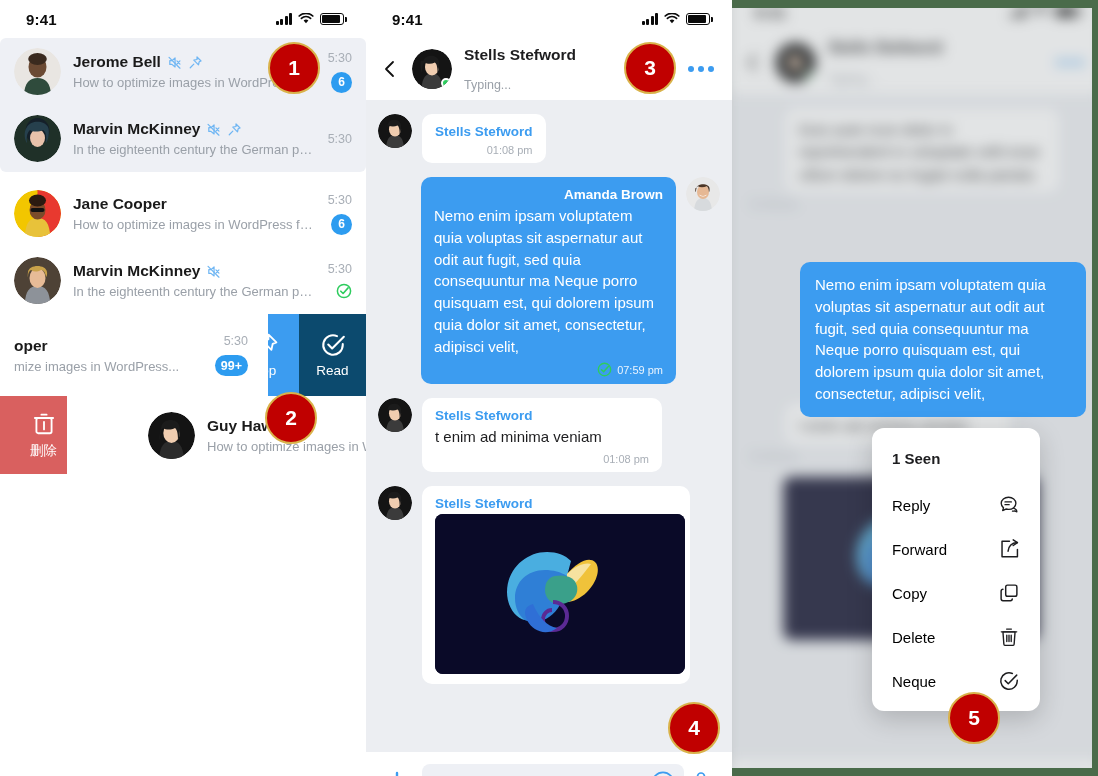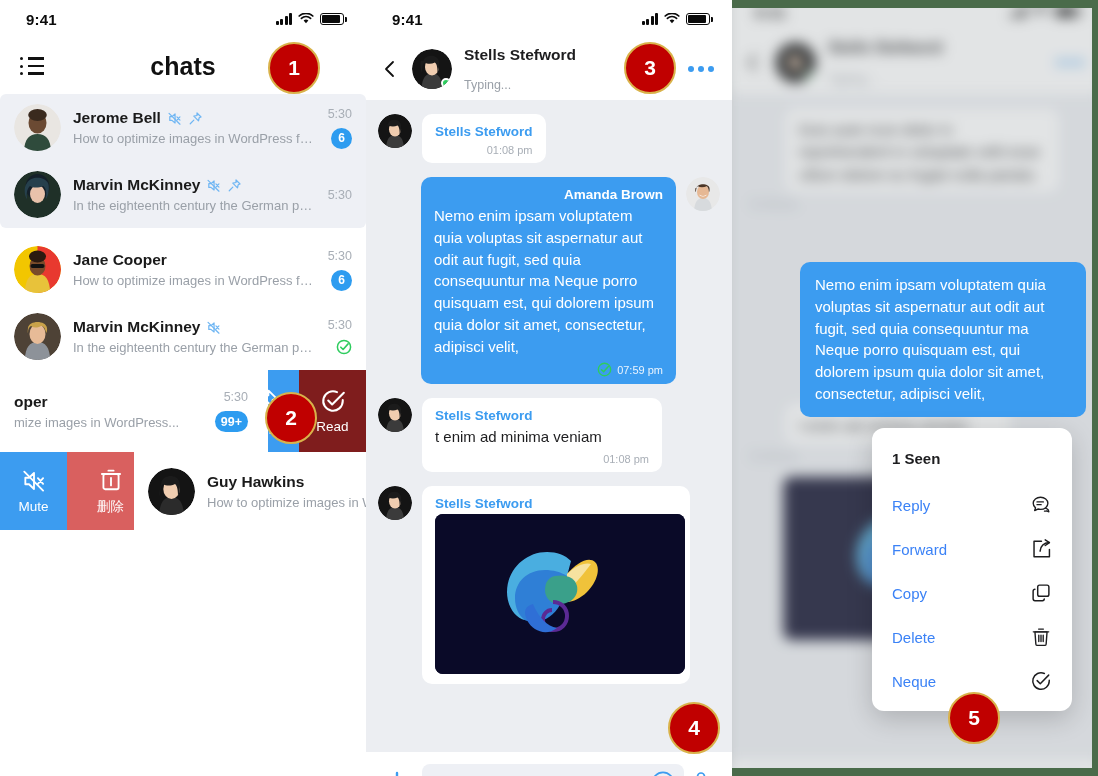--- a/index.html
+++ b/index.html
@@ -55,21 +55,21 @@
   .badge.wide { border-radius:11px; font-size:12.5px; }
   .mini { width:15px; height:15px; flex:none; }
   .tick-green { width:16px; height:16px; }
 
   
   .swipe-row { position:relative; height:78px; overflow:hidden; }
   .swipe-under { position:absolute; inset:0; display:flex; }
   .swipe-act { display:flex; flex-direction:column; align-items:center; justify-content:center; gap:5px;
                color:#fff; font-size:13.5px; }
   .swipe-act.top  { background:#3c9cf0; }
-  .swipe-act.read { background:#7f1d1d; }
+  .swipe-act.read { background:#0c4a6e; }
   .swipe-act.mute { background:#3c9cf0; }
   .swipe-act.del  { background:#d9605f; }
 
   
   .chat-header { height:62px; display:flex; align-items:center; gap:12px; padding:0 18px 0 14px; background:#fff; position:relative; }
   .back-chevron { width:20px; height:20px; flex:none; }
   .ch-avatar { width:40px; height:40px; border-radius:50%; overflow:hidden; position:relative; flex:none; }
   .online-dot { position:absolute; right:1px; bottom:1px; width:10px; height:10px; border-radius:50%; background:#2ecc5e; border:2px solid #fff; }
   .ch-name { font-size:15.5px; font-weight:700; color:#1d1d1f; }
   .ch-status { font-size:12.5px; color:#9aa0a8; margin-top:14px; }
@@ -100,26 +100,26 @@
   .comp-icon { width:26px; height:26px; flex:none; }
 
   
   #panel-menu .clone { position:absolute; inset:0; filter: blur(6px); transform: scale(1.02); }
   #panel-menu .dim { position:absolute; inset:0; background:rgba(160,164,168,.30); }
   .hl-bubble {
     position:absolute; left:68px; top:262px; width:286px; padding:12px 15px 12px 15px;
     background:#3c9cf0; border-radius:10px; color:#fff; font-size:15px; line-height:1.45;
   }
   .ctx-menu {
-    position:absolute; left:140px; top:428px; width:200px; background:#fff;
+    position:absolute; left:140px; top:428px; width:168px; background:#fff;
     border-radius:12px; padding:14px 0 8px 0; box-shadow:0 8px 26px rgba(0,0,0,.18);
   }
   .ctx-seen { font-size:15px; font-weight:700; color:#1d1d1f; padding:8px 20px 16px 20px; }
   .ctx-item { display:flex; align-items:center; justify-content:space-between; padding:11px 20px; }
-  .ctx-label { font-size:15px; color:#3b82f6; }
+  .ctx-label { font-size:15px; color:#000000; }
   .ctx-ico { width:22px; height:22px; }
 
   
   .marker {
     position:absolute; width:52px; height:52px; border-radius:50%;
     background:#c00000; border:2px solid #d9b24a; color:#fff;
     font-size:21px; font-weight:700; display:flex; align-items:center; justify-content:center; z-index:50;
   }
   .gborder { position:absolute; background:#4a6b4a; }
 </style>
@@ -143,37 +143,20 @@
           <path d="M8 10.3 5.6 7.6a3.6 3.6 0 0 1 4.8 0z" fill="#0b0b0b"></path>
           <path d="M3.4 5.3a6.8 6.8 0 0 1 9.2 0" stroke="#0b0b0b" stroke-width="1.7" fill="none" stroke-linecap="round"></path>
           <path d="M1.2 3a10 10 0 0 1 13.6 0" stroke="#0b0b0b" stroke-width="1.7" fill="none" stroke-linecap="round"></path>
         </svg>
         <div class="batt">
             <i></i>
           </div>
       </div>
     </div>
 
-    <div class="chats-header">
-      <div class="list-icon">
-        <span>
-            <b></b>
-            <u></u>
-          </span>
-          <span>
-            <b></b>
-            <u></u>
-          </span>
-          <span>
-            <b></b>
-            <u></u>
-          </span>
-      </div>
-      <div class="chats-title">chats</div>
-    </div>
 
     <div class="group-pinned">
 
       <div class="chat-row">
         <div class="avatar">
           <svg viewBox="0 0 47 47" width="47" height="47">
             <circle cx="23.5" cy="23.5" r="23.5" fill="#e9e6e2"></circle>
             <path d="M23.5 30c8 0 13 5 13.5 17H10c.5-12 5.5-17 13.5-17z" fill="#2f4b3c"></path>
             <ellipse cx="23.5" cy="19" rx="9" ry="10.5" fill="#6b4a33"></ellipse>
             <ellipse cx="23.5" cy="11" rx="9.3" ry="6" fill="#3a2a1e"></ellipse>
@@ -308,28 +291,20 @@
         </div>
         <div class="row-right" style="padding-right:6px;">
           <span class="row-time">5:30</span>
           <span class="badge wide">99+</span>
         </div>
       </div>
     </div>
 
     <div class="swipe-row" style="height:78px;">
       <div class="swipe-under">
-        <div class="swipe-act mute" style="width:67px;">
-          <svg width="26" height="26" viewBox="0 0 24 24">
-            <path d="M4 9h3.4L12 4.6v14.8L7.4 15H4z" fill="none" stroke="#fff" stroke-width="1.7" stroke-linejoin="round"></path>
-            <path d="M15.6 9.4l4.8 5.2M20.4 9.4l-4.8 5.2" stroke="#fff" stroke-width="1.7" stroke-linecap="round"></path>
-            <path d="M3 3.4l17.4 17.4" stroke="#fff" stroke-width="1.7" stroke-linecap="round"></path>
-          </svg>
-          <span>Mute</span>
-        </div>
         <div class="swipe-act del" style="width:67px;padding-left:20px;">
           <svg width="26" height="26" viewBox="0 0 24 24">
             <rect x="5" y="6.5" width="14" height="14" rx="1.6" fill="none" stroke="#fff" stroke-width="1.7"></rect>
             <path d="M3.6 6.5h16.8M9.6 3.4h4.8M12 10v7" stroke="#fff" stroke-width="1.7" stroke-linecap="round"></path>
           </svg>
           <span>删除</span>
         </div>
       </div>
       <div class="chat-row" style="position:absolute;left:134px;top:0;width:290px;height:78px;background:#fff;">
         <div class="avatar">

